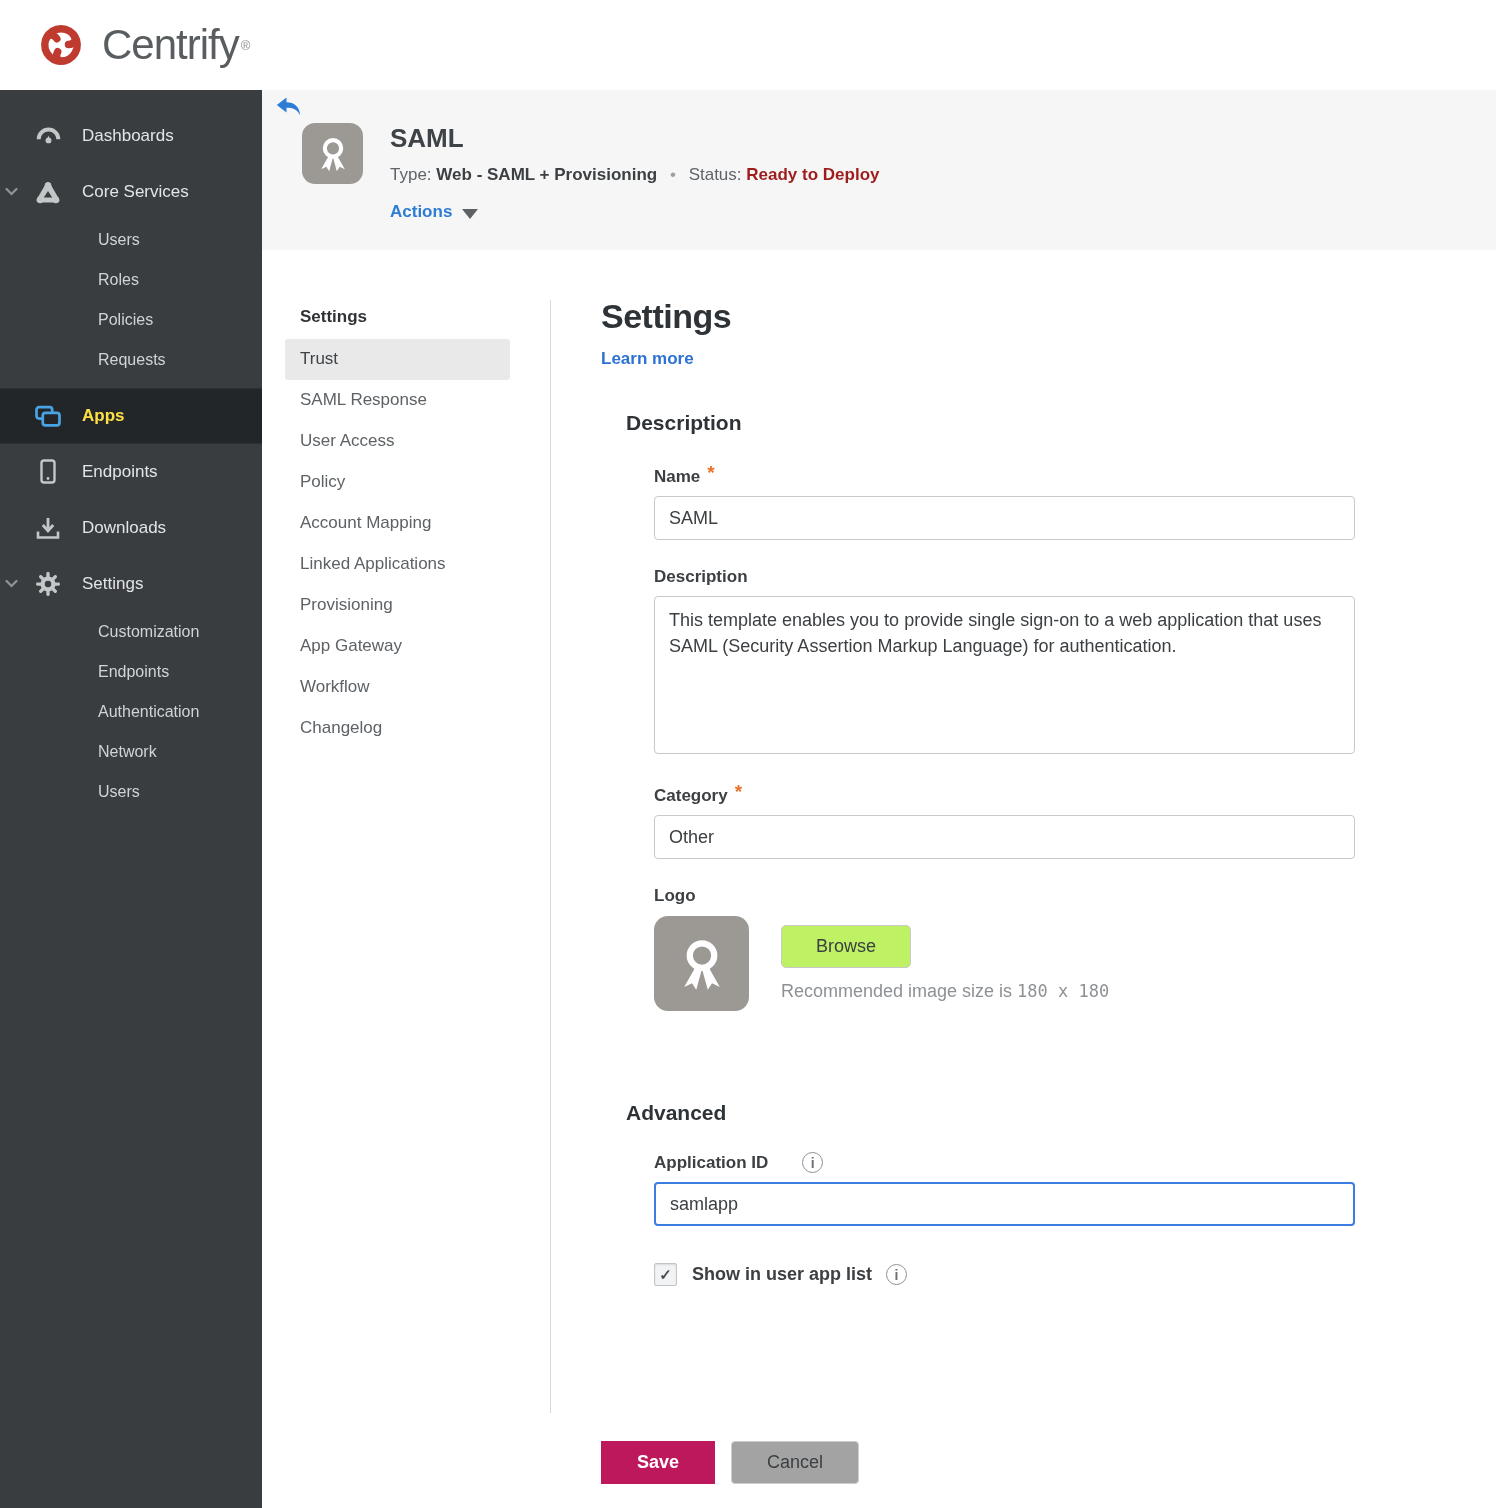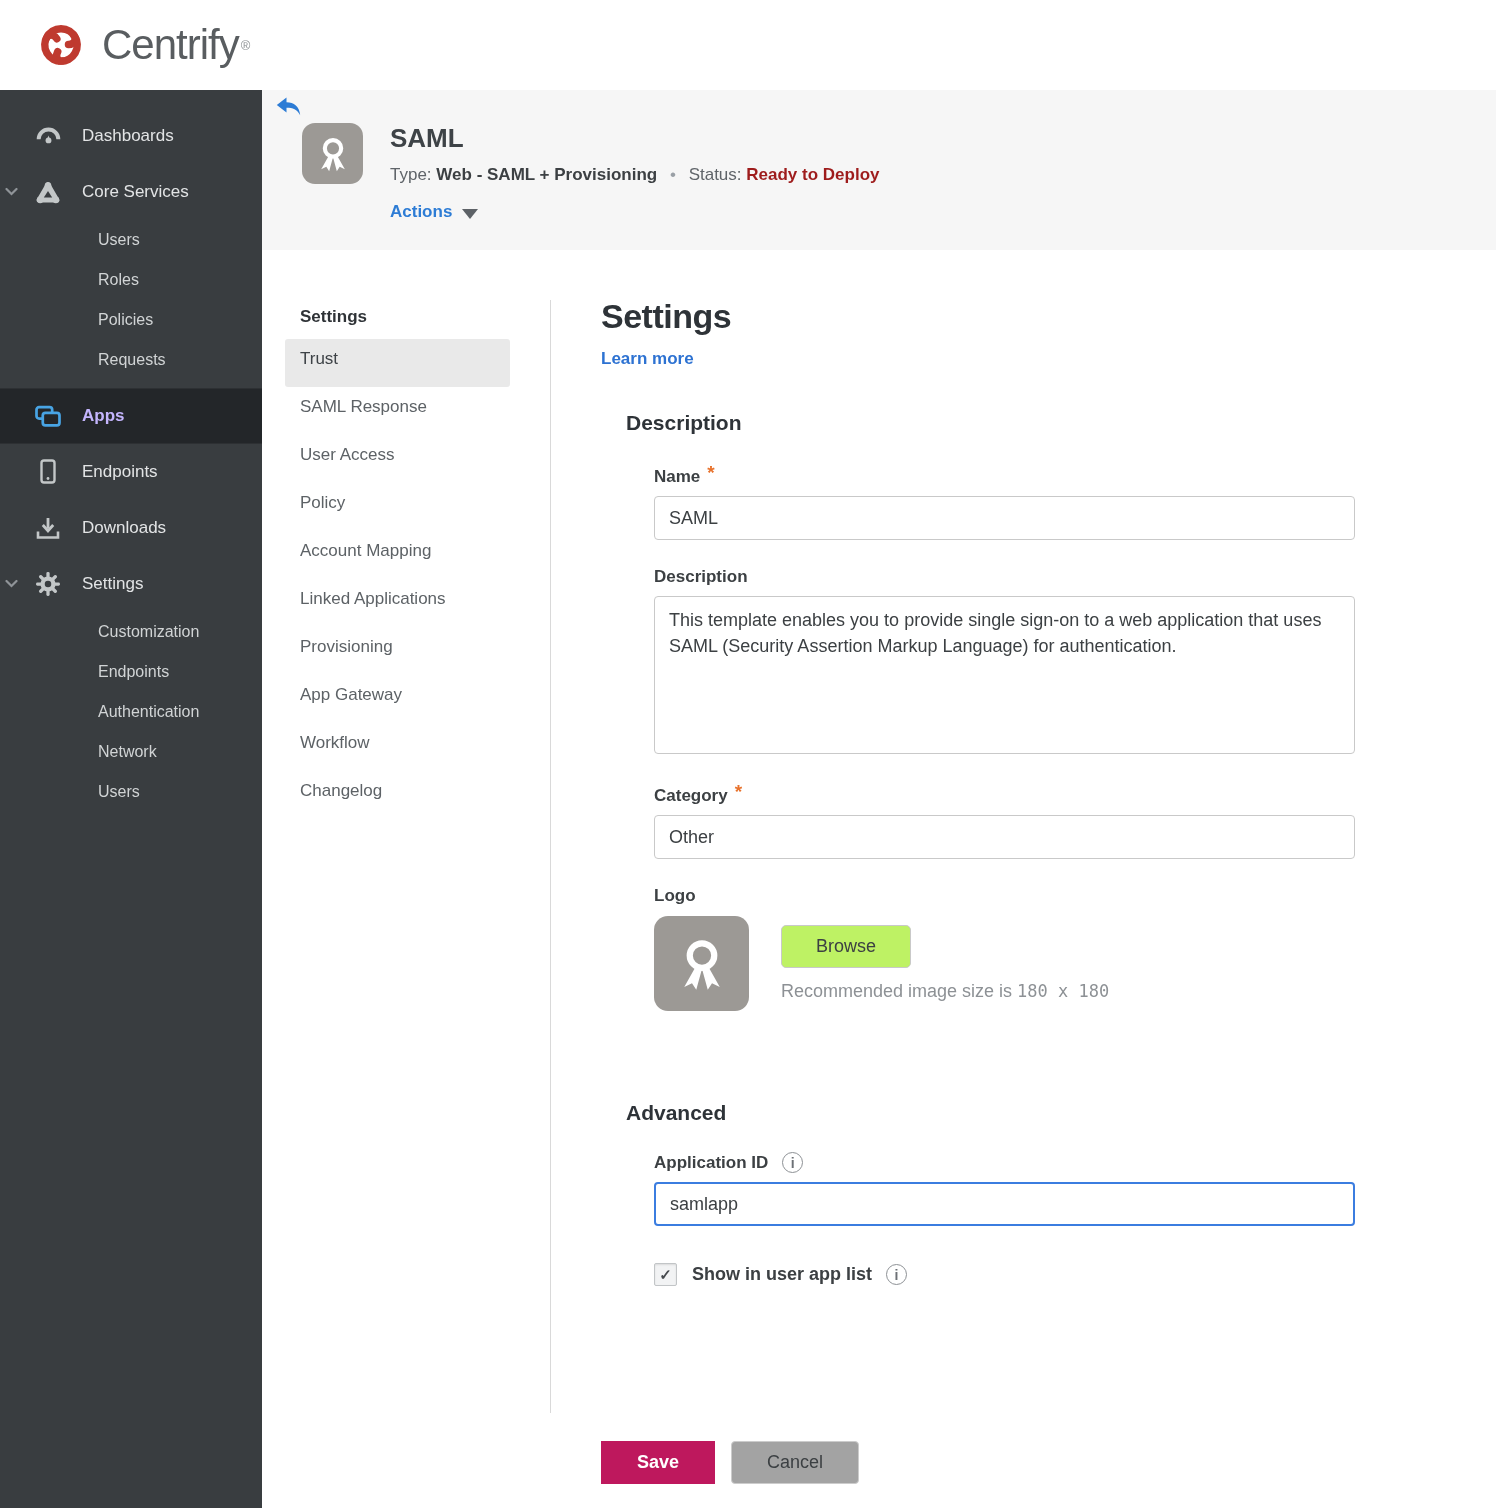--- a/index.html
+++ b/index.html
@@ -14,21 +14,21 @@
   
   .shell { display:flex; height:1418px; }
 
   
   .sidebar { width:262px; flex-shrink:0; background:#393d40; padding-top:18px; }
   .nav-item { height:56px; display:flex; align-items:center; position:relative; cursor:pointer; }
   .nav-chev { position:absolute; left:5px; top:50%; transform:translateY(-50%); line-height:0; }
   .nav-icon { width:30px; margin-left:33px; margin-right:19px; display:flex; justify-content:center; align-items:center; line-height:0; }
   .nav-label { font-size:17px; color:#e2e4e5; }
   .nav-item.active { background:#232629; border-top:1px solid #2d3033; border-bottom:1px solid #2d3033; }
-  .nav-item.active .nav-label { color:#c4b5fd; font-weight:bold; }
+  .nav-item.active .nav-label { color:#fde047; font-weight:bold; }
   .nav-sub { height:40px; line-height:40px; padding-left:98px; font-size:16px; color:#d1d4d5; cursor:pointer; }
 
   
   .main { flex:1; display:flex; flex-direction:column; }
 
   
   .page-header { height:160px; background:#f6f6f6; position:relative; flex-shrink:0; }
   .back-btn { position:absolute; left:14px; top:7px; cursor:pointer; line-height:0; }
   .app-badge { position:absolute; left:40px; top:33px; width:61px; height:61px; background:#9c9995; border-radius:13px; display:flex; align-items:center; justify-content:center; }
   .header-info { position:absolute; left:128px; top:33px; }
@@ -39,21 +39,21 @@
   .status-value { color:#9e1c1c; font-weight:bold; }
   .actions-link { margin-top:17px; display:flex; align-items:center; font-size:17px; font-weight:bold; color:#2d7cd5; cursor:pointer; width:max-content; }
   .caret-down { width:0; height:0; border-left:8px solid transparent; border-right:8px solid transparent; border-top:10px solid #5d6267; margin-left:10px; margin-top:3px; }
 
   
   .content { flex:1; background:#fff; display:flex; position:relative; }
   .v-divider { position:absolute; left:288px; top:50px; width:1px; height:1113px; background:#d9d9d9; }
 
   .subnav { width:288px; flex-shrink:0; padding:57px 0 0 23px; }
   .subnav-title { font-size:17px; font-weight:bold; color:#2f3337; padding-left:15px; margin-bottom:12px; }
-  .subnav-item { width:225px; height:48px; line-height:40px; padding-left:15px; font-size:17px; color:#5d6266; border-radius:3px; cursor:pointer; }
+  .subnav-item { width:225px; height:41px; line-height:40px; padding-left:15px; font-size:17px; color:#5d6266; border-radius:3px; cursor:pointer; }
   .subnav-item.active { background:#e9e9e9; color:#3e4347; }
 
   .form-col { flex:1; padding:47px 141px 0 51px; }
   .page-title { font-size:34px; font-weight:bold; color:#2e3338; letter-spacing:-0.5px; }
   .learn-more { margin-top:13px; font-size:17px; font-weight:bold; color:#2d72d2; cursor:pointer; width:max-content; }
 
   .section-title { font-size:21px; font-weight:bold; color:#2e3338; margin-left:25px; }
   .sec-description { margin-top:42px; }
   .sec-advanced { margin-top:90px; }
   .fields { margin-left:53px; }
@@ -65,21 +65,21 @@
   .text-area { display:block; width:100%; height:158px; margin-top:9px; border:1px solid #c9c9c9; border-radius:4px; background:#fff; font-family:"Liberation Sans",sans-serif; font-size:18px; line-height:1.45; color:#3c4043; padding:10px 14px; resize:none; outline:none; }
   .text-input.focused { border:2px solid #3b7de0; }
 
   .logo-row { display:flex; margin-top:10px; }
   .logo-preview { width:95px; height:95px; flex-shrink:0; background:#9c9995; border-radius:14px; display:flex; align-items:center; justify-content:center; }
   .logo-right { margin-left:32px; padding-top:9px; }
   .browse-btn { height:43px; padding:0 34px; background:#bef264; border:1px solid #c9c9c9; border-radius:5px; font-family:"Liberation Sans",sans-serif; font-size:18px; color:#3c4043; cursor:pointer; }
   .logo-hint { margin-top:13px; font-size:18px; color:#8d9195; }
   .logo-hint .mono { font-family:"DejaVu Sans Mono", monospace; font-size:17px; }
 
-  .label-row { display:flex; align-items:center; }
+  .label-row { display:flex; align-items:center;gap:20px; }
   .info-icon { width:21px; height:21px; border:1.5px solid #8d9195; border-radius:50%; color:#6c7075; font-size:14px; font-weight:bold; display:inline-flex; align-items:center; justify-content:center; margin-left:14px; }
 
   .checkbox-row { margin-top:37px; display:flex; align-items:center; }
   .checkbox { width:23px; height:23px; background:#f2f3f4; border:1px solid #c2c5c7; border-radius:2px; box-shadow:inset 0 1px 2px rgba(0,0,0,0.10); display:flex; align-items:center; justify-content:center; font-size:15px; font-weight:bold; color:#46494d; cursor:pointer; }
   .checkbox-label { margin-left:15px; font-size:18px; font-weight:bold; color:#3c4043; }
 
   .btn-row { margin-top:155px; display:flex; }
   .save-btn { width:114px; height:43px; background:#be185d; border:none; border-radius:0; color:#fff; font-family:"Liberation Sans",sans-serif; font-size:18px; font-weight:bold; cursor:pointer; }
   .cancel-btn { width:128px; height:43px; margin-left:16px; background:#a3a3a3; border:1px solid #ccc; border-radius:4px; color:#3c4043; font-family:"Liberation Sans",sans-serif; font-size:18px; cursor:pointer; }
 </style>

